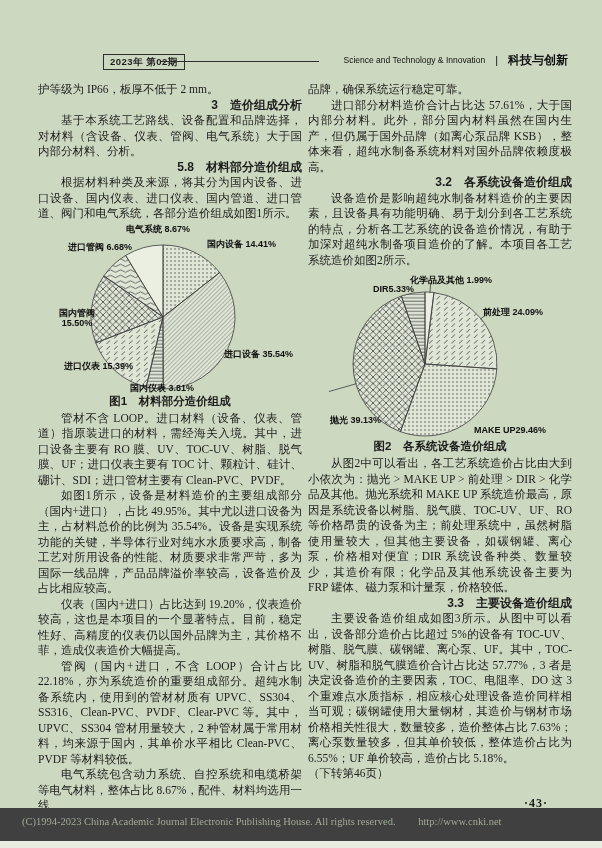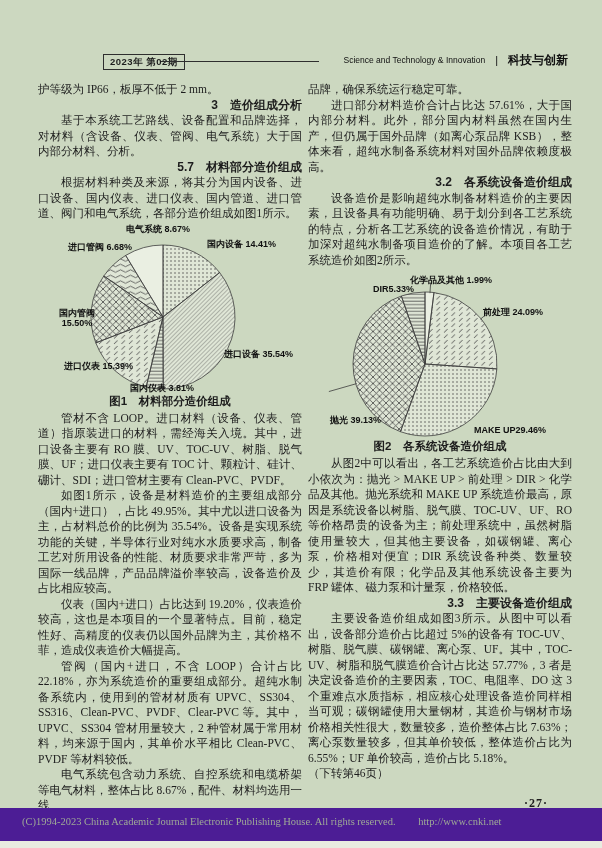--- a/index.html
+++ b/index.html
@@ -65,21 +65,21 @@
     font-weight:bold; font-size:11.5px; line-height:15px;
     margin-bottom:2px; text-indent:0;
   }
 
   
   .page-num{
     position:absolute; right:54px; top:796px;
     font-size:12px; font-weight:bold; letter-spacing:1px;
     font-family:"Liberation Serif","DejaVu Serif",serif;
   }
-  .footer-band{ position:absolute; left:0; right:0; bottom:0; height:40px; background:#4c1d95; }
+  .footer-band{ position:absolute; left:0; right:0; bottom:0; height:40px; background:#404040; }
   .footer-edge{ position:absolute; left:0; right:0; bottom:0; height:7px; background:#e9ece0; }
   .footer-text{
     position:absolute; left:22px; top:8px;
     font-size:10.5px; color:#9faa97; white-space:nowrap;
     font-family:"Liberation Serif","DejaVu Serif",serif;
   }
   .footer-text .url{ margin-left:20px; }
   .hidden-defs{ position:absolute; width:0; height:0; overflow:hidden; }
 </style>
 </head>
@@ -115,21 +115,21 @@
   <div class="hdr-right">
     <span>Science and Technology &amp; Innovation</span>
     <span class="sep">|</span>
     <span class="cn">科技与创新</span>
   </div>
 
   <div class="col col-left">
     <p class="cont">护等级为 IP66，板厚不低于 2 mm。</p>
     <p class="sec">3　造价组成分析</p>
     <p class="para">基于本系统工艺路线、设备配置和品牌选择，对材料（含设备、仪表、管阀、电气系统）大于国内部分材料、分析。</p>
-    <p class="sec">5.7　材料部分造价组成</p>
+    <p class="sec">5.8　材料部分造价组成</p>
     <p class="para">根据材料种类及来源，将其分为国内设备、进口设备、国内仪表、进口仪表、国内管道、进口管道、阀门和电气系统，各部分造价组成如图1所示。</p>
 
     <div class="figure f1">
       <svg id="fig1-svg" width="264" height="170" viewBox="0 0 264 170">
           <circle cx="125" cy="93" r="72" fill="rgba(253,253,248,0.40)"></circle>
           <path d="M125,93 L125.00,21.00 A72,72 0 0 1 181.64,48.55 Z" fill="url(#pat-dots)" stroke="#3c3c3c" stroke-width="0.8"></path>
           <path d="M125,93 L181.64,48.55 A72,72 0 0 1 125.23,165.00 Z" fill="url(#pat-hatch)" stroke="#3c3c3c" stroke-width="0.8"></path>
           <line x1="187.10" y1="127.42" x2="196.72" y2="132.75" stroke="#3c3c3c" stroke-width="0.8"></line>
           <path d="M125,93 L125.23,165.00 A72,72 0 0 1 108.15,163.00 Z" fill="url(#pat-hlines)" stroke="#3c3c3c" stroke-width="0.8"></path>
           <path d="M125,93 L108.15,163.00 A72,72 0 0 1 57.81,118.87 Z" fill="url(#pat-dash)" stroke="#3c3c3c" stroke-width="0.8"></path>
@@ -179,21 +179,21 @@
       <span class="plabel" style="left:22px;  top:142px;">抛光 39.13%</span>
     </div>
     <p class="fig-caption">图2　各系统设备造价组成</p>
 
     <p class="para">从图2中可以看出，各工艺系统造价占比由大到小依次为：抛光 &gt; MAKE UP &gt; 前处理 &gt; DIR &gt; 化学品及其他。抛光系统和 MAKE UP 系统造价最高，原因是系统设备以树脂、脱气膜、TOC-UV、UF、RO 等价格昂贵的设备为主；前处理系统中，虽然树脂使用量较大，但其他主要设备，如碳钢罐、离心泵，价格相对便宜；DIR 系统设备种类、数量较少，其造价有限；化学品及其他系统设备主要为 FRP 罐体、磁力泵和计量泵，价格较低。</p>
     <p class="sec">3.3　主要设备造价组成</p>
     <p class="para">主要设备造价组成如图3所示。从图中可以看出，设备部分造价占比超过 5%的设备有 TOC-UV、树脂、脱气膜、碳钢罐、离心泵、UF。其中，TOC-UV、树脂和脱气膜造价合计占比达 57.77%，3 者是决定设备造价的主要因素，TOC、电阻率、DO 这 3 个重难点水质指标，相应核心处理设备造价同样相当可观；碳钢罐使用大量钢材，其造价与钢材市场价格相关性很大，数量较多，造价整体占比 7.63%；离心泵数量较多，但其单价较低，整体造价占比为 6.55%；UF 单价较高，造价占比 5.18%。</p>
     <p class="note-line">（下转第46页）</p>
   </div>
 
-  <div class="page-num">·27·</div>
+  <div class="page-num">·43·</div>
   <div class="footer-band">
     <div class="footer-text">
       <span>(C)1994-2023 China Academic Journal Electronic Publishing House. All rights reserved.</span>
       <span class="url">http://www.cnki.net</span>
     </div>
   </div>
   <div class="footer-edge"></div>
 
 </div>
 

